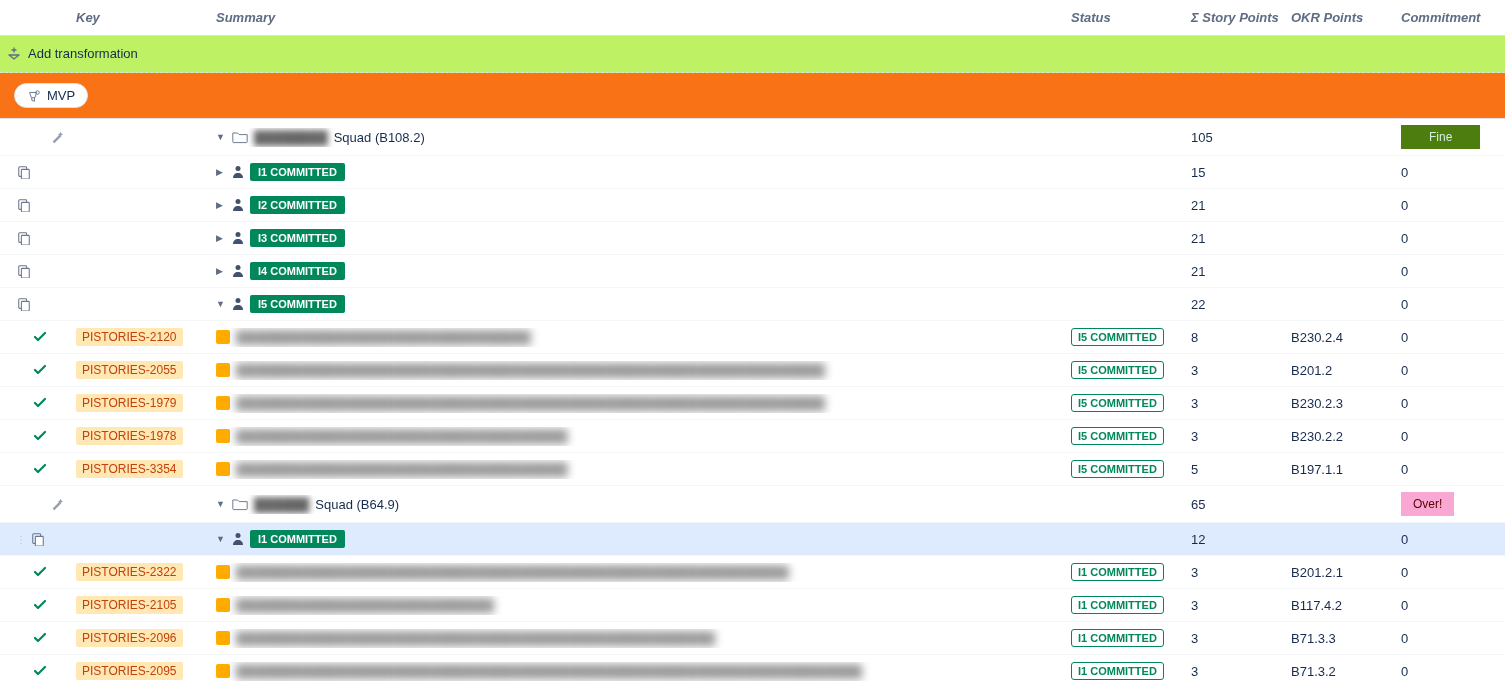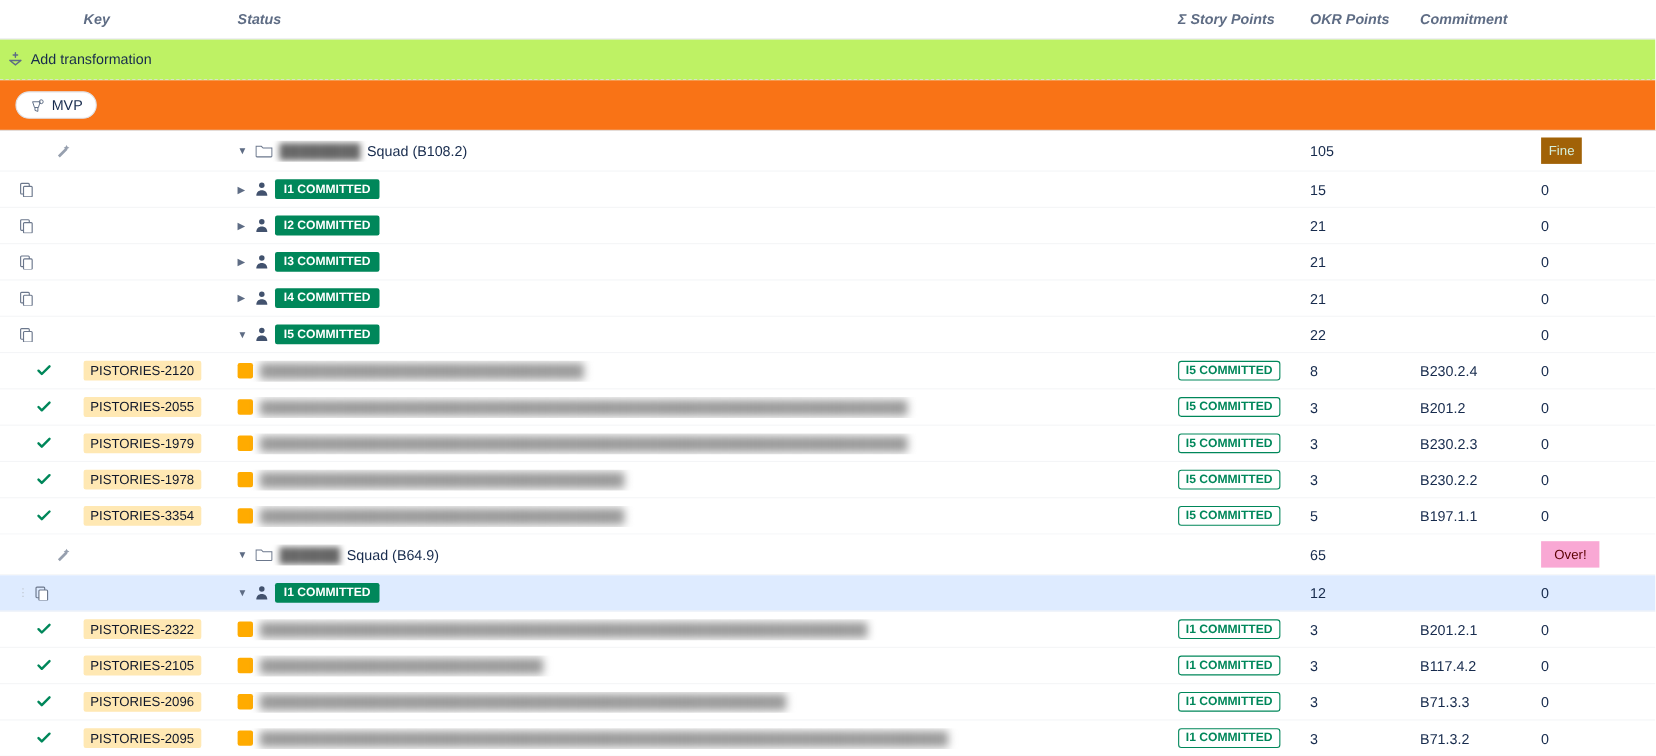--- a/index.html
+++ b/index.html
@@ -17,38 +17,39 @@
   .cell.summary-cell { overflow: hidden; }
   .indent-1 { padding-left: 20px; }
   .indent-2 { padding-left: 50px; }
   .indent-3 { padding-left: 90px; }
   .caret { width: 10px; display: inline-block; color: #5e6c84; font-size: 9px; cursor: pointer; user-select: none; }
   .folder-icon { color: #5e6c84; }
   .type-icon { width: 14px; height: 14px; display: inline-flex; align-items: center; justify-content: center; border-radius: 2px; flex-shrink: 0; }
   .type-story { background: #ffab00; }
   .parent-icon { color: #5e6c84; font-size: 13px; }
   .badge-green { background: #00875a; color: #fff; font-weight: 700; font-size: 11px; padding: 3px 8px; border-radius: 2px; }
-  .fine-badge { background: #a16207; color: #d5f0dc; font-size: 12px; padding: 5px 7px; display: inline-block; }
+  .fine-badge { background: #4d7c0f; color: #d5f0dc; font-size: 12px; padding: 5px 28px; display: inline-block; }
   .over-badge { background: #f9a8d4; color: #5a0000; font-size: 12px; padding: 5px 12px; display: inline-block; }
-  .key-tag { background: #ffe8b3; color: #0f172a; padding: 2px 6px; border-radius: 2px; font-size: 12px; display: inline-block; }
+  .key-tag { background: #ffe8b3; color: #c2410c; padding: 2px 6px; border-radius: 2px; font-size: 12px; display: inline-block; }
   .status-pill { border: 1px solid #00875a; color: #00875a; font-weight: 700; font-size: 11px; padding: 2px 6px; border-radius: 3px; background: #fff; }
   .blurred-long { filter: blur(4px); color: #999; white-space: nowrap; overflow: hidden; text-overflow: ellipsis; user-select: none; }
   .blurred-short { filter: blur(3px); color: #666; display: inline-block; user-select: none; }
   .check-icon { color: #00875a; font-weight: bold; font-size: 14px; }
   .grip { color: #c1c7d0; font-size: 10px; cursor: grab; }
   .wand-icon { color: #97a0af; }
   .row-icon { width:16px; height:16px; display:inline-flex; align-items:center; justify-content:center; color:#6b778c; }
   svg { display: block; }
 </style>
 </head>
 <body>
 
 <div class="header-row">
   <div class="col"></div>
   <div class="col">Key</div>
+  <div class="col">Summary</div>
   <div class="col">Status</div>
   <div class="col" style="white-space:nowrap;overflow:hidden;">Σ Story Points</div>
   <div class="col">OKR Points</div>
   <div class="col">Commitment</div>
 </div>
 
 <div class="toolbar">
   <span class="icon">
     <svg width="16" height="16" viewBox="0 0 16 16">
         <path d="M8 2v4M6 4h4M3 9l5 4 5-4M3 9h10" stroke="#5e6c84" stroke-width="1.3" fill="none" stroke-linecap="round"></path>

